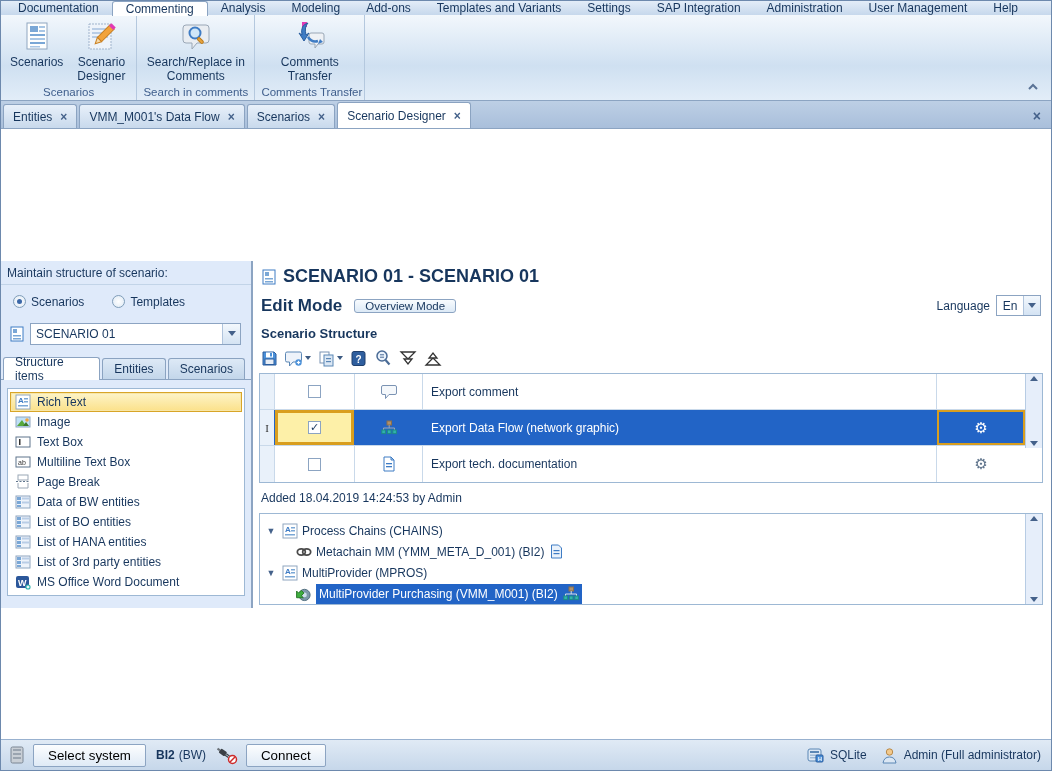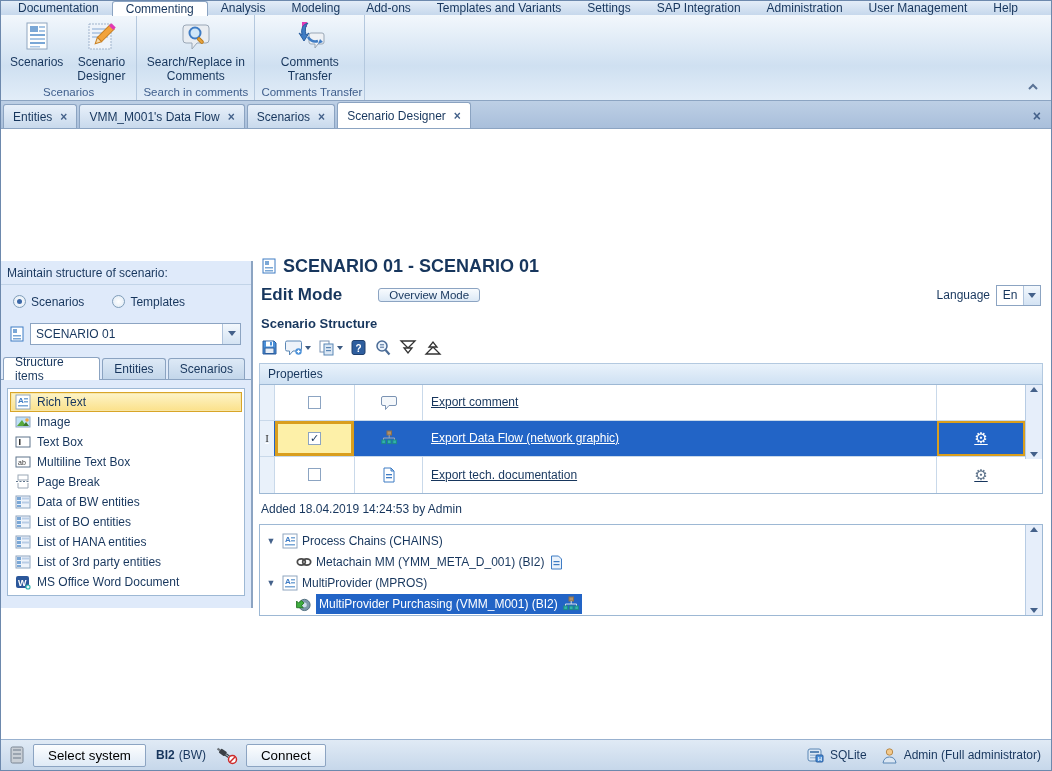--- a/index.html
+++ b/index.html
@@ -50,32 +50,32 @@
   .sb-item { height:20px; display:flex; align-items:center; gap:6px; padding:0 4px; border:1px solid transparent; }
   .sb-item.sel { background:linear-gradient(#fdf4c9,#fbe18a); border:1px solid #d8a528; box-shadow:inset 0 0 0 1px #f7e6a8; }
   .li-icon { width:16px; height:16px; flex:none; display:flex; align-items:center; justify-content:center; }
 
   
   .main { flex:1; background:#fff; display:flex; flex-direction:column; min-width:0; padding:4px 8px 0 6px; }
   .m-title-row { display:flex; align-items:center; gap:6px; padding:3px 0 6px 2px; }
   .m-title { font-size:18px; font-weight:bold; }
   .m-mode-row { display:flex; align-items:center; gap:12px; padding:2px 2px 8px 2px; }
   .mode-label { font-size:17px; font-weight:bold; }
-  .btn { display:inline-flex; align-items:center; justify-content:center; background:linear-gradient(#f8fbfe,#dce9f6); border:1px solid #8ca4c2; border-radius:3px; padding:0 10px; font-size:11.5px; color:#17365d;margin-left:24px; }
+  .btn { display:inline-flex; align-items:center; justify-content:center; background:linear-gradient(#f8fbfe,#dce9f6); border:1px solid #8ca4c2; border-radius:3px; padding:0 10px; font-size:11.5px; color:#17365d; }
   .lang { margin-left:auto; display:flex; align-items:center; gap:6px; }
   .lang-box { display:flex; height:21px; border:1px solid #8ca4c2; background:#fff; }
   .lang-val { width:26px; display:flex; align-items:center; justify-content:center; }
   .lang-btn { width:17px; background:linear-gradient(#f3f8fd,#d4e3f3); border-left:1px solid #b0c4dc; display:flex; align-items:center; justify-content:center; }
   .m-sec-title { font-size:13px; font-weight:bold; padding:2px 0 6px 2px; }
   .m-toolbar { display:flex; align-items:center; gap:7px; padding:2px 0 6px 2px; }
   .dd-arrow { width:0; height:0; border-left:3px solid transparent; border-right:3px solid transparent; border-top:4px solid #3c5a82; margin-left:2px; }
   .tb-group { display:flex; align-items:center; }
   .props-header { background:linear-gradient(#e9f2fb,#cfe1f3); border:1px solid #b3c9e0; border-bottom:none; padding:3px 8px; }
   .ptable { border:1px solid #9db8d4; display:flex; flex-direction:column; }
-  .prow { height:36px; display:flex; align-items:stretch; border-bottom:1px solid #c9d9ea; background:#fff;text-decoration:underline; }
+  .prow { height:36px; display:flex; align-items:stretch; border-bottom:1px solid #c9d9ea; background:#fff; }
   .prow:last-child { border-bottom:none; }
   .pc { display:flex; align-items:center; justify-content:center; border-right:1px solid #c9d9ea; }
   .pc-ind { width:15px; background:#e9f1fa; font-family:"Liberation Serif",serif; font-size:11px; color:#333; }
   .pc-chk { width:80px; }
   .pc-ico { width:68px; }
   .pc-label { flex:1; justify-content:flex-start; padding-left:8px; }
   .pc-gear { width:88px; border-right:none; }
   .prow.sel { background:#2264c6; color:#fff; }
   .prow.sel .pc { border-right-color:#2264c6; }
   .hl-cell { background:#fdf0a8; box-shadow:inset 0 0 0 3px #d99e1e; }
@@ -457,21 +457,20 @@
             </svg>
         </span>
         <span>
           <svg width="18" height="17" viewBox="0 0 18 17">
               <polygon points="2,15 16,15 9,8" fill="#fff" stroke="#333" stroke-width="1.3"></polygon>
               <polygon points="5,8 13,8 9,3" fill="#fff" stroke="#333" stroke-width="1.3"></polygon>
             </svg>
         </span>
       </div>
 
-      <div class="props-header">Properties</div>
 
       <div class="ptable">
         <div style="display:flex; flex:1;">
           <div style="flex:1; display:flex; flex-direction:column;">
             <div class="prow">
               <span class="pc pc-ind"></span>
               <span class="pc pc-chk">
                   <span class="cb"></span>
                 </span>
               <span class="pc pc-ico">

